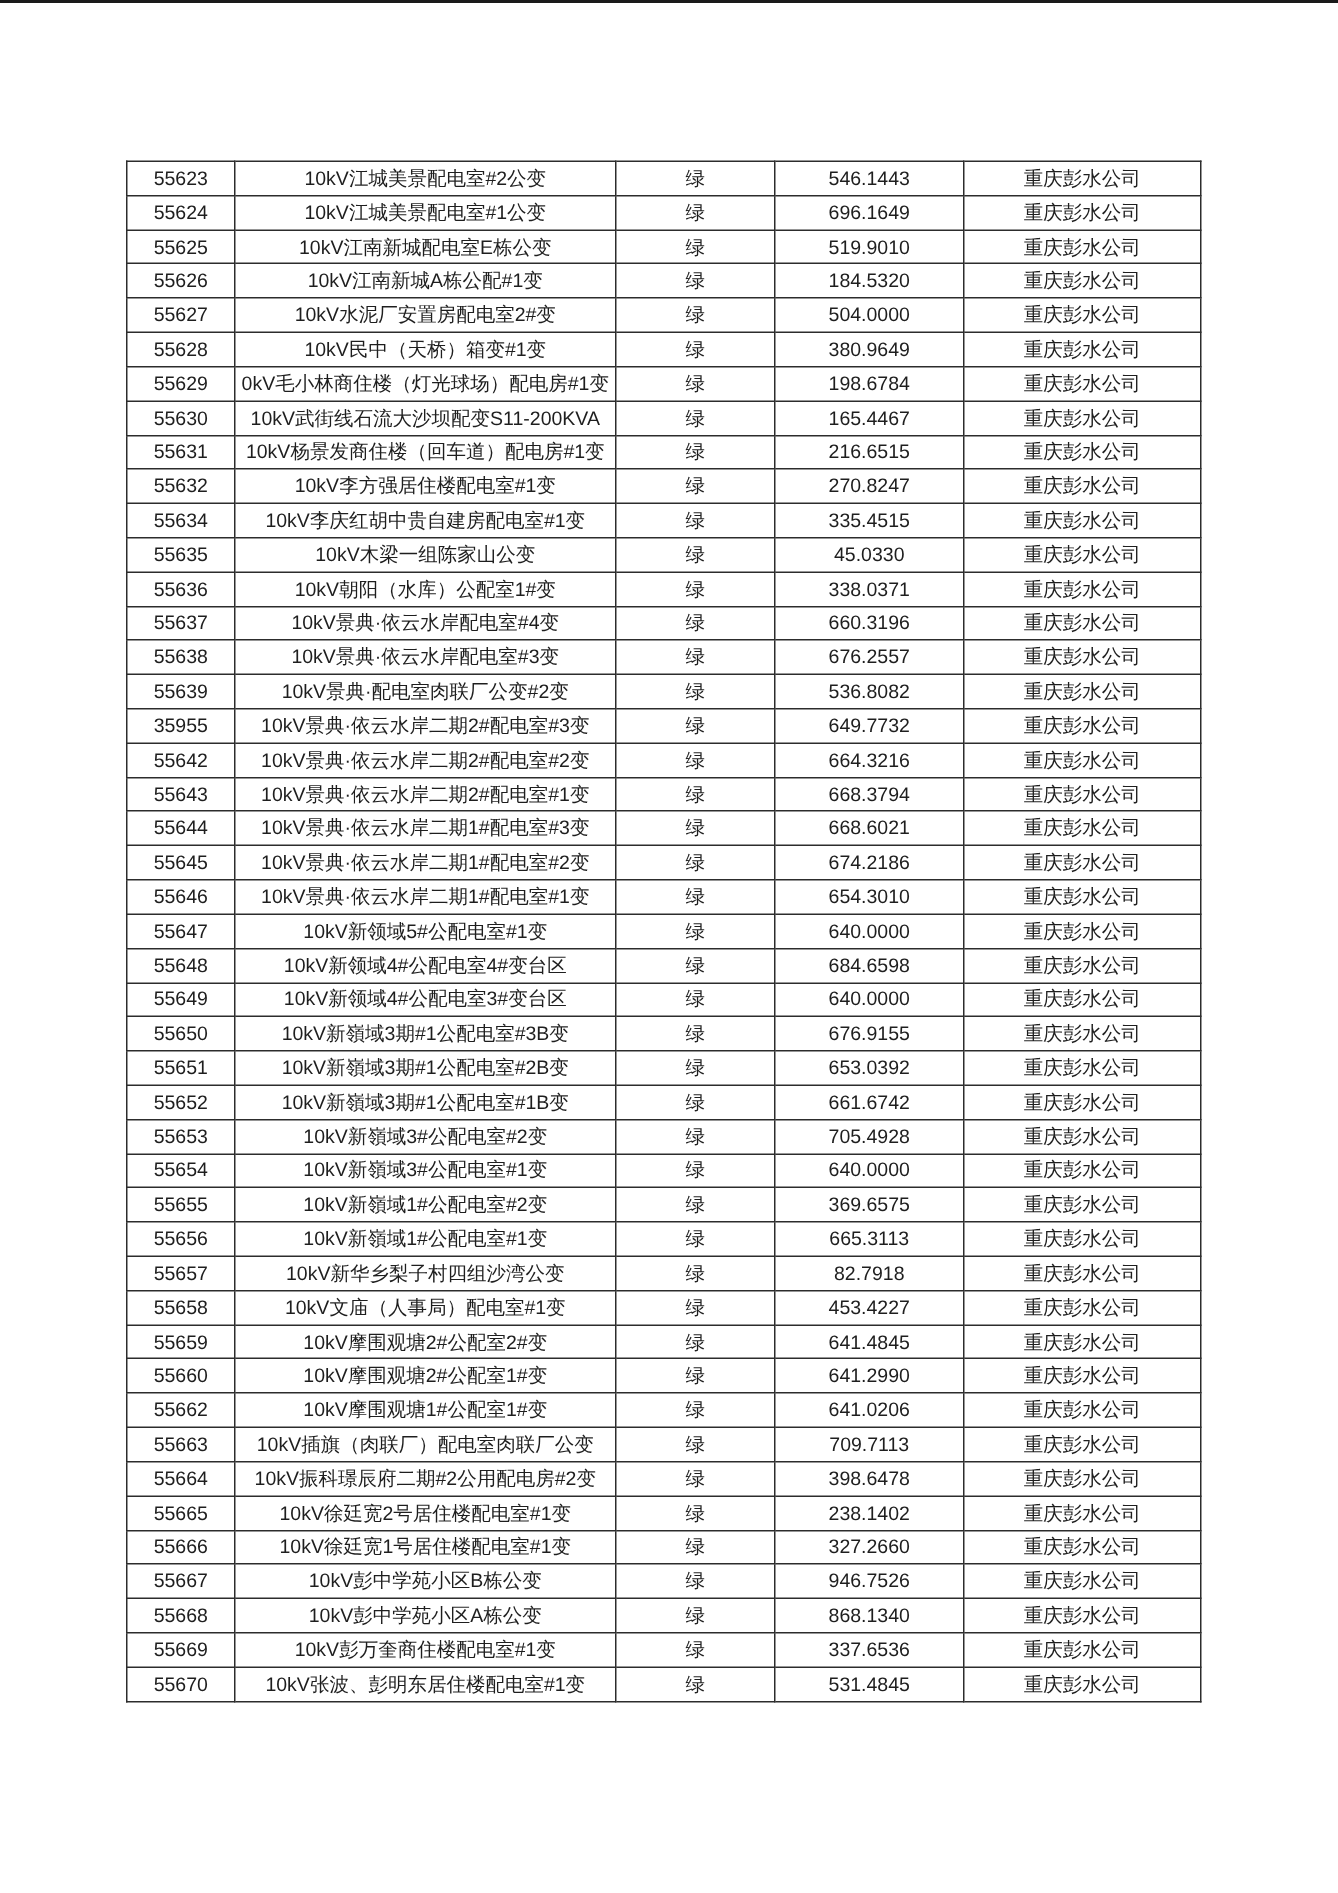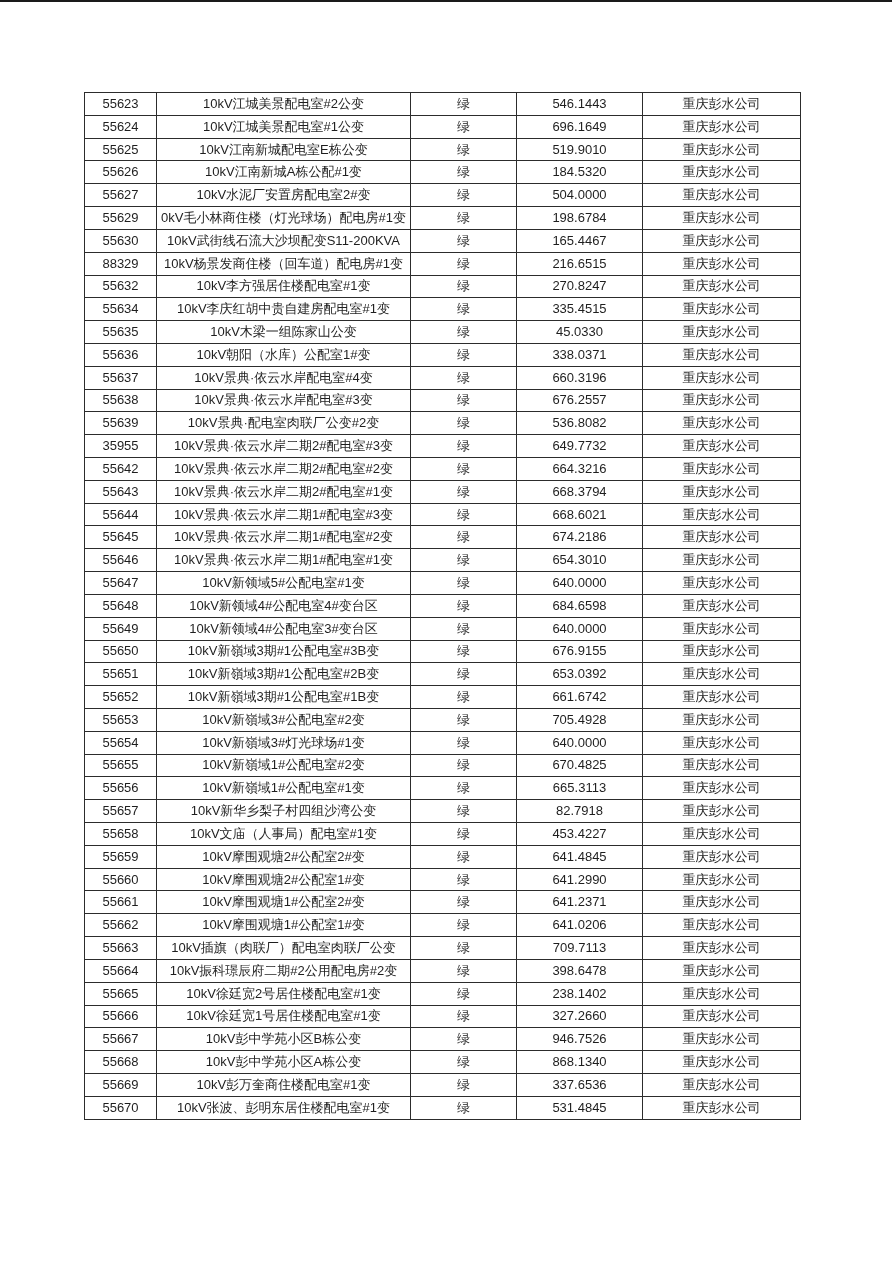--- a/index.html
+++ b/index.html
@@ -18,21 +18,21 @@
     position: absolute;
     top: 0;
     left: 0;
     width: 892px;
     height: 2px;
     background: #1a1a1a;
   }
   table.grid {
     position: absolute;
     left: 84px;
-    top: 92px;
+    top: 107px;
     width: 716px;
     height: 1028px;
     border-collapse: collapse;
     table-layout: fixed;
   }
   table.grid td {
     border: 1px solid #2c2c2c;
     font-size: 13px;
     color: #1e1e1e;
     text-align: center;
@@ -92,35 +92,42 @@
     <td>重庆彭水公司</td>
   </tr>
       <tr>
     <td>55627</td>
     <td>10kV水泥厂安置房配电室2#变</td>
     <td>绿</td>
     <td>504.0000</td>
     <td>重庆彭水公司</td>
   </tr>
       <tr>
+    <td>55628</td>
+    <td>10kV民中（天桥）箱变#1变</td>
+    <td>绿</td>
+    <td>380.9649</td>
+    <td>重庆彭水公司</td>
+  </tr>
+      <tr>
     <td>55629</td>
     <td>0kV毛小林商住楼（灯光球场）配电房#1变</td>
     <td>绿</td>
     <td>198.6784</td>
     <td>重庆彭水公司</td>
   </tr>
       <tr>
     <td>55630</td>
     <td>10kV武街线石流大沙坝配变S11-200KVA</td>
     <td>绿</td>
     <td>165.4467</td>
     <td>重庆彭水公司</td>
   </tr>
       <tr>
-    <td>88329</td>
+    <td>55631</td>
     <td>10kV杨景发商住楼（回车道）配电房#1变</td>
     <td>绿</td>
     <td>216.6515</td>
     <td>重庆彭水公司</td>
   </tr>
       <tr>
     <td>55632</td>
     <td>10kV李方强居住楼配电室#1变</td>
     <td>绿</td>
     <td>270.8247</td>
@@ -254,30 +261,30 @@
   </tr>
       <tr>
     <td>55653</td>
     <td>10kV新嶺域3#公配电室#2变</td>
     <td>绿</td>
     <td>705.4928</td>
     <td>重庆彭水公司</td>
   </tr>
       <tr>
     <td>55654</td>
-    <td>10kV新嶺域3#灯光球场#1变</td>
+    <td>10kV新嶺域3#公配电室#1变</td>
     <td>绿</td>
     <td>640.0000</td>
     <td>重庆彭水公司</td>
   </tr>
       <tr>
     <td>55655</td>
     <td>10kV新嶺域1#公配电室#2变</td>
     <td>绿</td>
-    <td>670.4825</td>
+    <td>369.6575</td>
     <td>重庆彭水公司</td>
   </tr>
       <tr>
     <td>55656</td>
     <td>10kV新嶺域1#公配电室#1变</td>
     <td>绿</td>
     <td>665.3113</td>
     <td>重庆彭水公司</td>
   </tr>
       <tr>
@@ -299,27 +306,20 @@
     <td>10kV摩围观塘2#公配室2#变</td>
     <td>绿</td>
     <td>641.4845</td>
     <td>重庆彭水公司</td>
   </tr>
       <tr>
     <td>55660</td>
     <td>10kV摩围观塘2#公配室1#变</td>
     <td>绿</td>
     <td>641.2990</td>
-    <td>重庆彭水公司</td>
-  </tr>
-      <tr>
-    <td>55661</td>
-    <td>10kV摩围观塘1#公配室2#变</td>
-    <td>绿</td>
-    <td>641.2371</td>
     <td>重庆彭水公司</td>
   </tr>
       <tr>
     <td>55662</td>
     <td>10kV摩围观塘1#公配室1#变</td>
     <td>绿</td>
     <td>641.0206</td>
     <td>重庆彭水公司</td>
   </tr>
       <tr>

